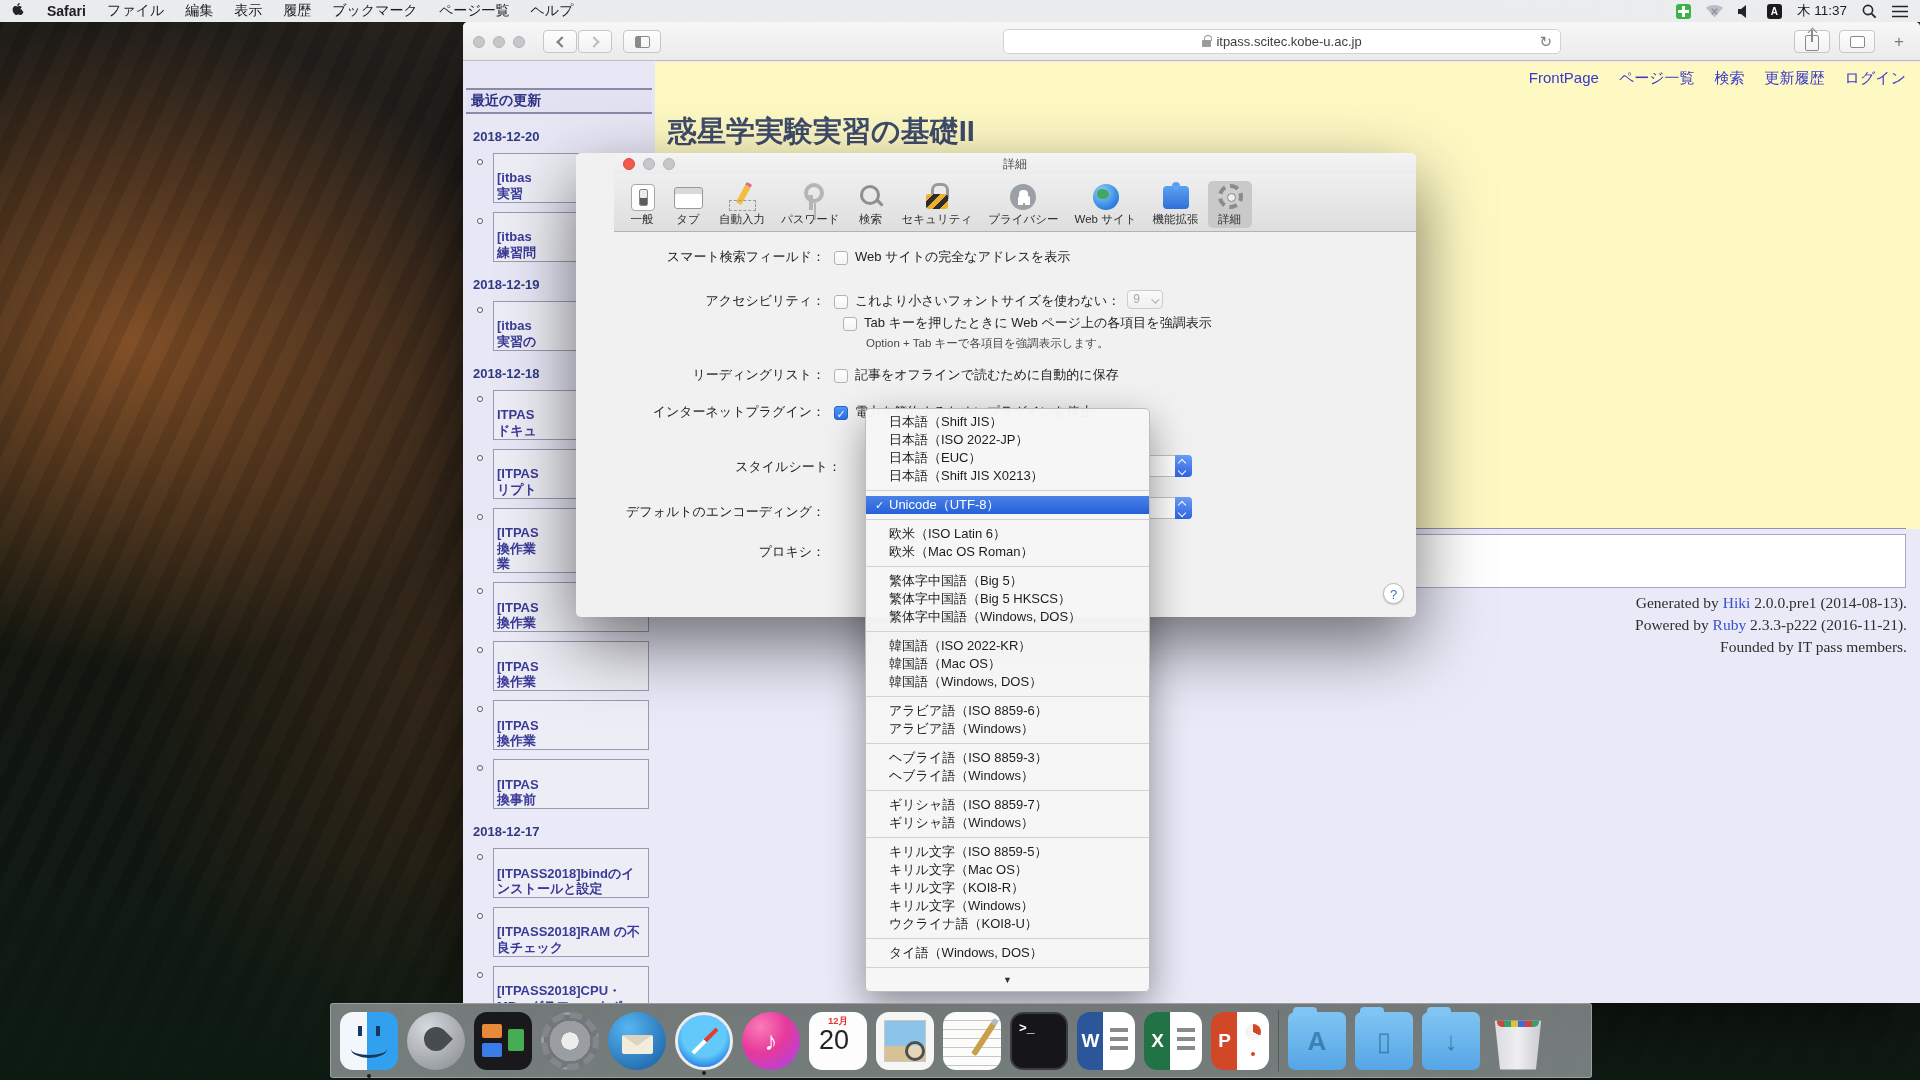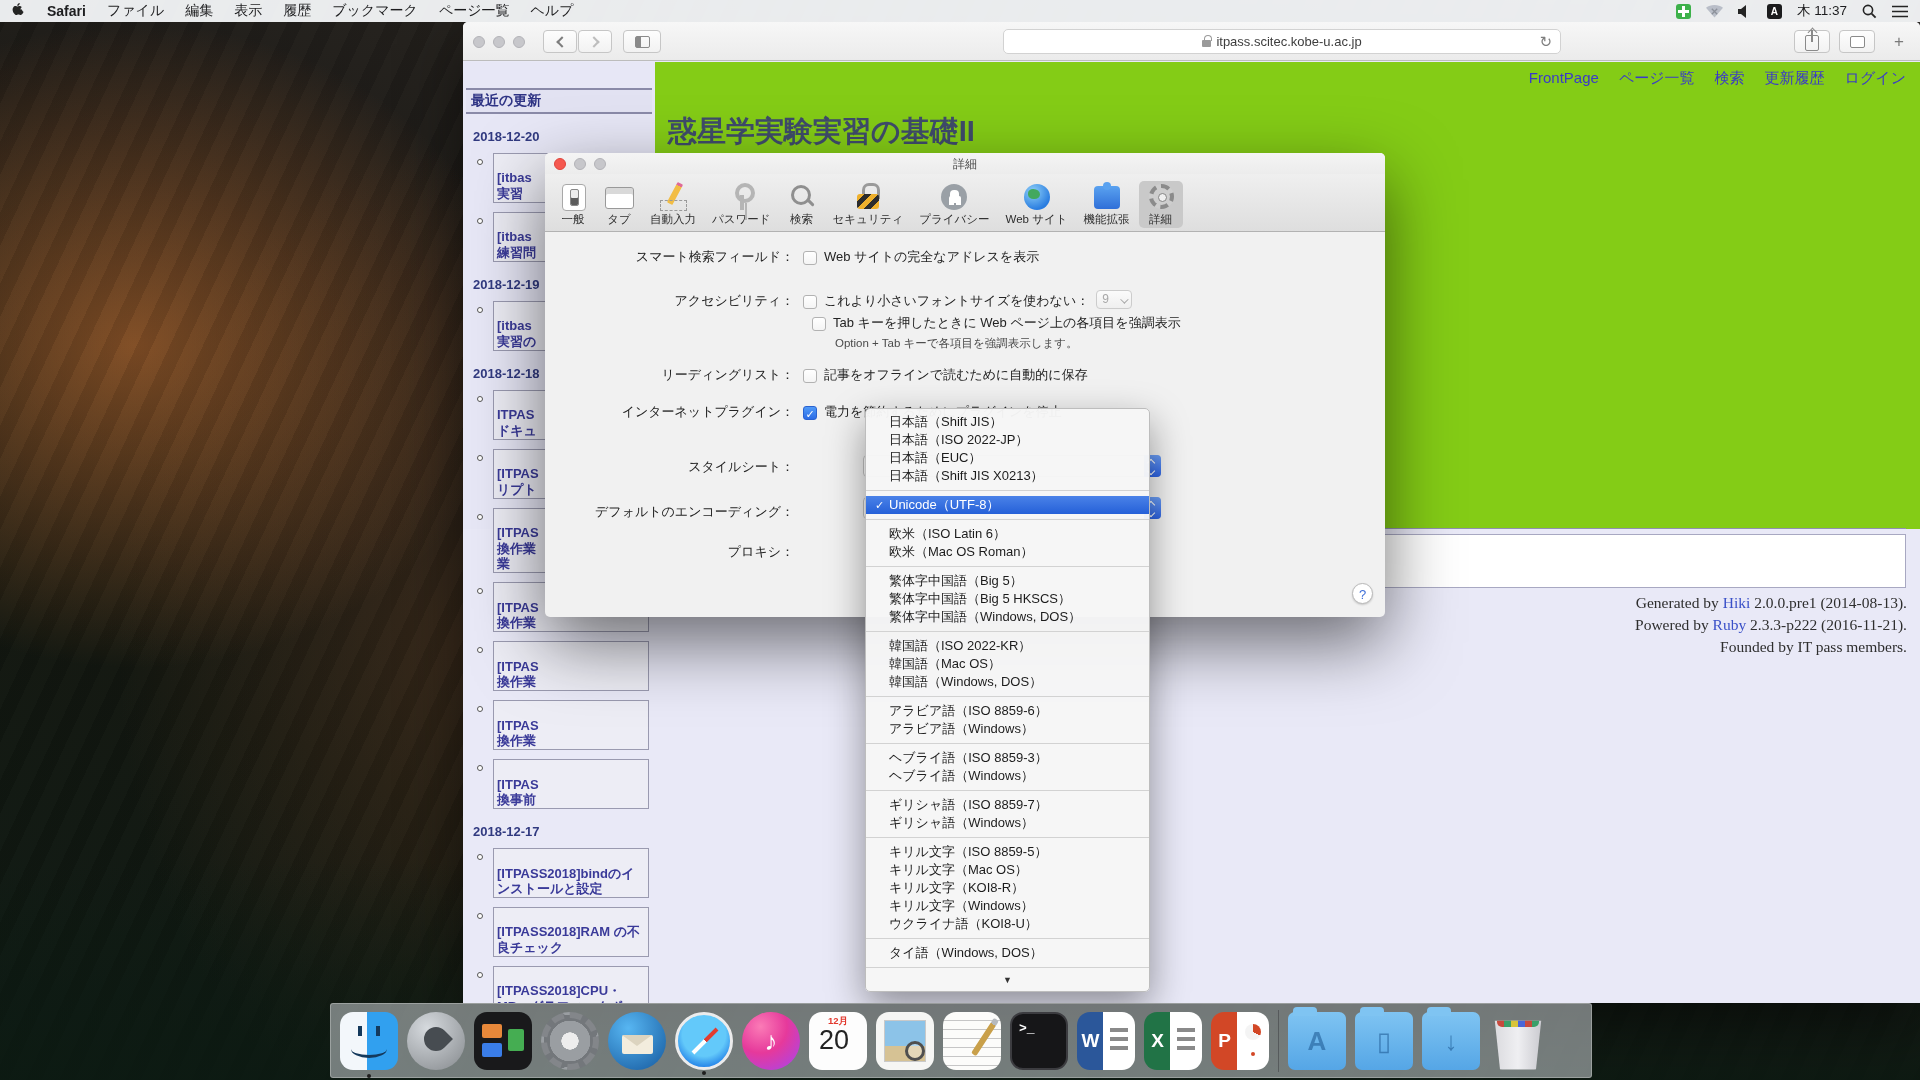--- a/index.html
+++ b/index.html
@@ -59,21 +59,21 @@
   .share-ic{width:14px;height:16px;border:1.5px solid #8a8a8a;border-radius:2px;position:relative;margin-top:3px;}
   .share-ic::before{content:"";position:absolute;left:5px;top:-6px;width:1.5px;height:12px;background:#8a8a8a;}
   .share-ic::after{content:"";position:absolute;left:2.5px;top:-7px;width:6px;height:6px;
     border-left:1.5px solid #8a8a8a;border-top:1.5px solid #8a8a8a;transform:rotate(45deg);}
   .tabs-ic{width:15px;height:12px;border:1.5px solid #8a8a8a;border-radius:2px;position:relative;background:#fff;}
   .tabs-ic::before{content:"";position:absolute;left:3px;top:-5px;right:-4px;height:12px;
     border:1.5px solid #8a8a8a;border-radius:2px;z-index:-1;}
   .plus{color:#7a7a7a;font-size:17px;line-height:17px;}
 
   
-  .webpage{position:absolute;left:0;top:40px;right:0;bottom:0;background:#84cc16;}
+  .webpage{position:absolute;left:0;top:40px;right:0;bottom:0;background:#fef9c3;}
   .lav-side{position:absolute;left:0;top:0;bottom:0;width:192px;background:#e7e7f6;}
   .lav-bottom{position:absolute;left:0;top:467px;right:0;bottom:0;background:#e9e9f7;}
   .page-nav{position:absolute;top:7px;right:14px;display:flex;gap:20px;font-size:15px;}
   .page-nav span{color:#3a3ac8;}
   .page-title{position:absolute;left:205px;top:50px;font-size:29px;font-weight:bold;color:#3f4c6b;}
   .page-hr{position:absolute;left:198px;top:466px;width:1245px;height:1px;background:#9090ae;}
   .page-box{position:absolute;left:198px;top:472px;width:1245px;height:54px;background:#fff;border:1px solid #a8a8c2;}
   .page-footer{position:absolute;right:13px;top:530px;text-align:right;
     font-family:"Liberation Serif","DejaVu Serif",serif;font-size:15.5px;color:#2e2e2e;line-height:1.42;}
   .page-footer .flink{color:#3a50c8;}
@@ -82,22 +82,22 @@
   .side-head{margin:0 3px;padding:2px 5px;font-size:14px;font-weight:bold;color:#2e3384;
     border-top:2px solid #8a8aa8;border-bottom:2px solid #8a8aa8;background:#e2e2f2;}
   .side-entry{font-size:13px;}
   .side-date{margin:15px 10px 4px 10px;font-weight:bold;color:#313a80;}
   .side-item{position:relative;margin:9px 6px 9px 30px;padding:1px 3px;background:#ededf5;
     border:1px solid #9a9ab0;font-weight:bold;color:#3a3a99;line-height:1.18;white-space:pre-line;}
   .side-item .bullet{position:absolute;left:-17px;top:5px;width:6px;height:6px;border:1.5px solid #555;
     border-radius:50%;background:#fff;}
 
   
-  .prefs{position:absolute;left:545px;top:153px;width:840px;height:464px;z-index:50;
-    background:#f1f1f1;border-radius:5px;box-shadow:0 26px 70px rgba(0,0,0,.55);font-size:13px;color:#232323;}
+  .prefs{position:absolute;left:576px;top:153px;width:840px;height:464px;z-index:50;
+    background:#f1f1f1;border-radius:5px;box-shadow:0 26px 70px rgba(0,0,0,.55);font-size:13px;color:#232323;padding-left:38px;}
   .p-titlebar{height:21px;text-align:center;font-size:12px;color:#4c4c4c;line-height:22px;
     background:linear-gradient(#f4f4f4,#ececec);border-radius:5px 5px 0 0;position:relative;}
   .p-lights{position:absolute;left:9px;top:5px;display:flex;gap:8px;}
   .p-toolbar{height:58px;background:linear-gradient(#efefef,#dedede);border-bottom:1px solid #b2b2b2;
     display:flex;align-items:flex-end;padding:2px 6px 3px;gap:2px;}
   .tb-cell{padding:2px 7px 1px;border-radius:5px;text-align:center;font-size:11.5px;color:#2d2d2d;}
   .tb-cell.selected{background:#c9c9c9;}
   .tbi{width:30px;height:28px;margin:0 auto 1px;position:relative;}
   .tb-general .tbi::before{content:"";position:absolute;left:4px;top:1px;width:22px;height:25px;background:#fff;border:1px solid #a8a8a8;border-radius:4px;}
   .tb-general .tbi::after{content:"";position:absolute;left:12px;top:6px;width:7px;height:15px;background:#ececec;border:1px solid #888;border-radius:2px;box-shadow:inset 0 -7px 0 #5c5c5c;}
@@ -513,21 +513,21 @@
       <span class="cb"></span>
       <span>記事をオフラインで読むために自動的に保存</span>
     </div>
 
     <div class="p-row" style="top:250px;">
       <span class="p-label">インターネットプラグイン：</span>
       <span class="cb on">✓</span>
       <span>電力を節約するためにプラグインを停止</span>
     </div>
 
-    <div class="p-row" style="top:305px;">
+    <div class="p-row" style="top:305px;margin-left:16px;">
       <span class="p-label">スタイルシート：</span>
     </div>
     <div class="popup" style="top:302px;">
         <span class="pop-chev"></span>
       </div>
 
     <div class="p-row" style="top:350px;">
       <span class="p-label">デフォルトのエンコーディング：</span>
     </div>
     <div class="popup" style="top:344px;">

